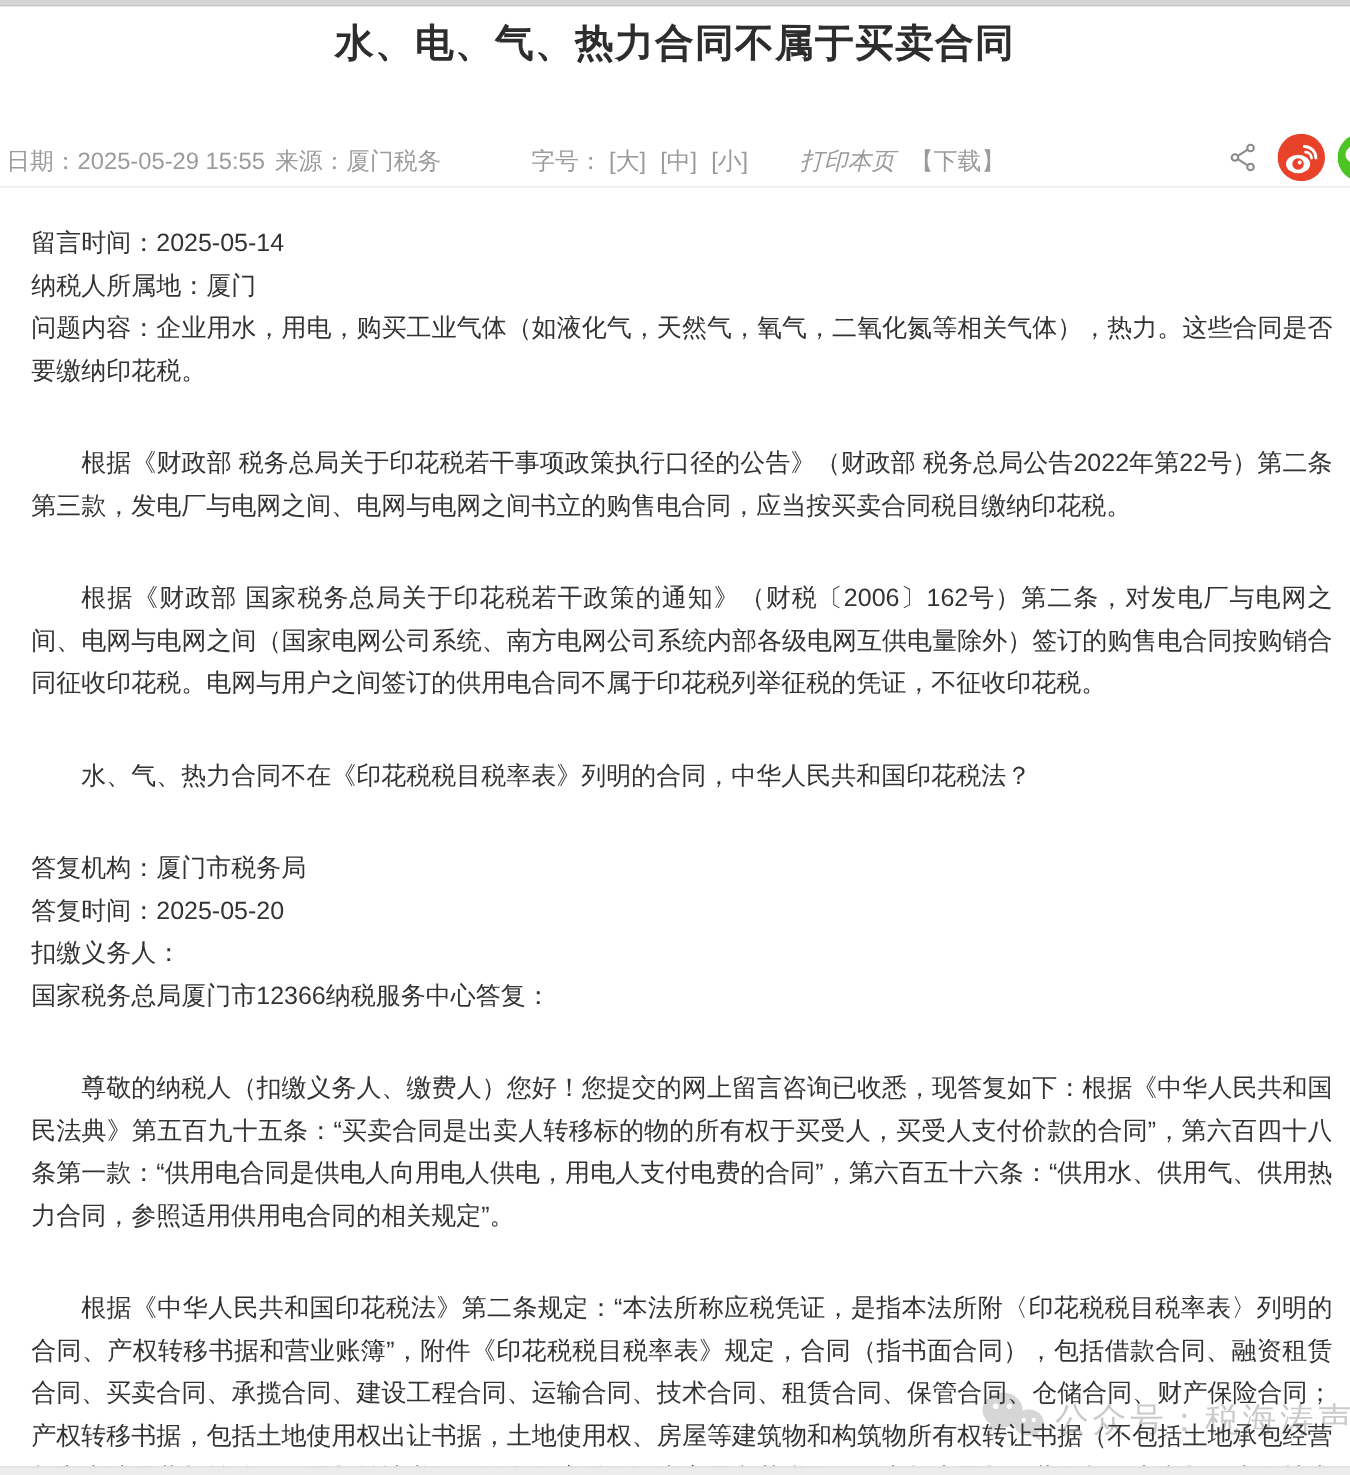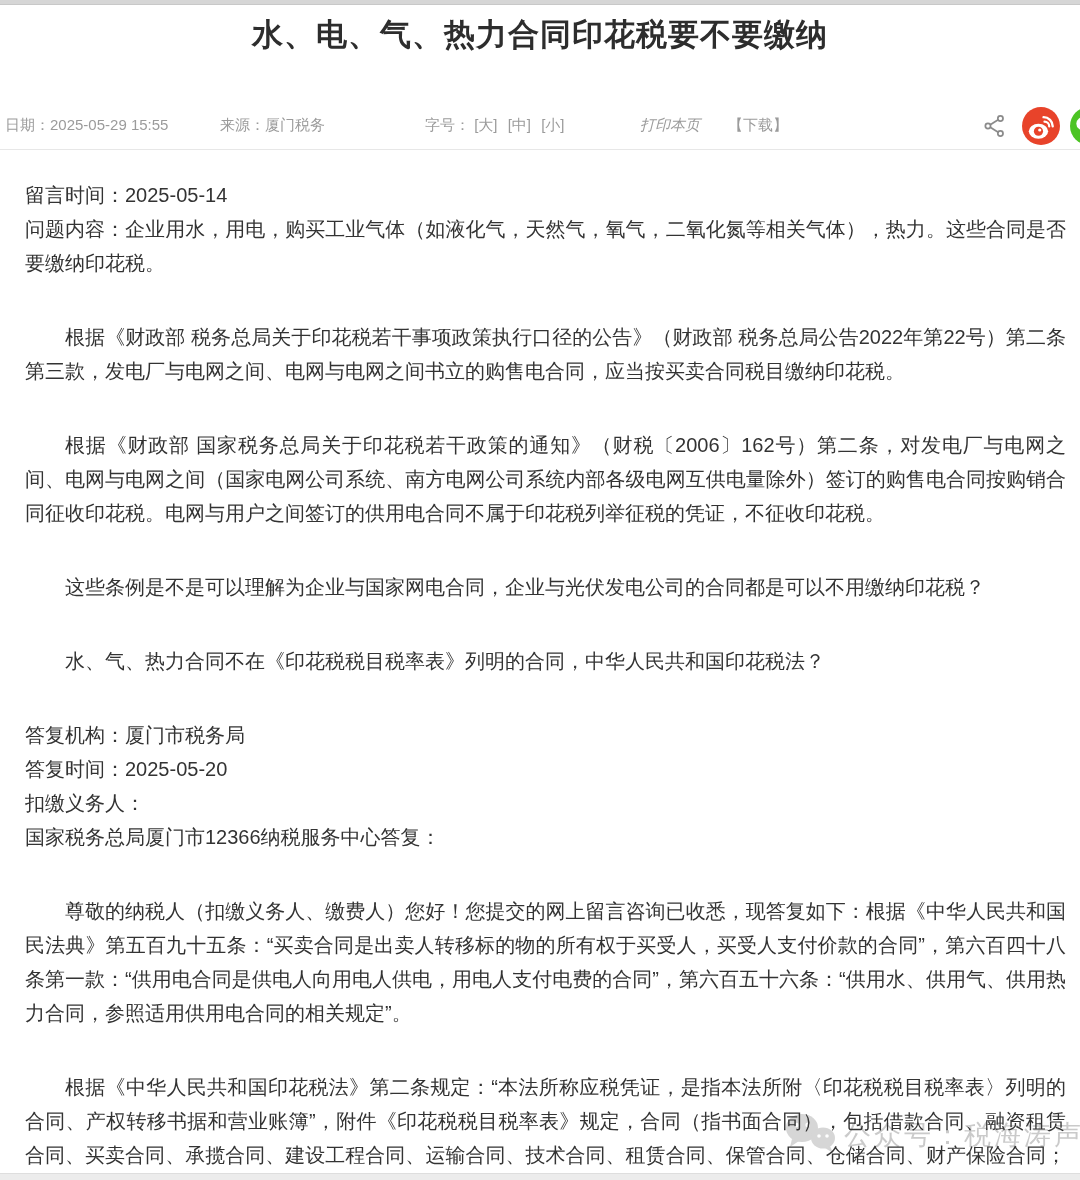--- a/index.html
+++ b/index.html
@@ -17,21 +17,21 @@
     background:#d6d6d6; border-bottom:1px solid #c8c8c8;
   }
   .article-title {
     position:absolute; top:14px; left:0; width:100%;
     text-align:center;
     font-size:31px; font-weight:700; color:#2d2d2d;
     letter-spacing:1px;
   }
   .meta-row {
     position:absolute; top:112px; left:0; width:100%; height:28px;
-    font-size:15px; color:#9b9b9b;
+    font-size:19px; color:#9b9b9b;
   }
   .meta-row .m { position:absolute; top:4px; white-space:nowrap; }
   .m-date   { left:5px; }
   .m-source { left:220px; }
   .m-font   { left:425px; }
   .m-print  { left:640px; cursor:pointer;font-style:italic; }
   .m-down   { left:728px; cursor:pointer; }
   .font-opt { cursor:pointer; margin-right:6px; }
   .icon-row { position:absolute; top:-9px; right:0; height:46px; }
   .share-icon { position:absolute; right:72px; top:10px; cursor:pointer; }
@@ -67,21 +67,21 @@
     z-index:3;
   }
 </style>
 </head>
 <body>
 
 <div class="page">
 
   <div class="top-bar"></div>
 
-  <h1 class="article-title">水、电、气、热力合同印花税要不要缴纳</h1>
+  <h1 class="article-title">水、电、气、热力合同不属于买卖合同</h1>
 
   <div class="meta-row">
     <span class="m m-date"><span>日期：</span><span>2025-05-29 15:55</span></span>
     <span class="m m-source"><span>来源：</span><span>厦门税务</span></span>
     <span class="m m-font">
       <span>字号：</span>
       <span class="font-opt">[大]</span>
       <span class="font-opt">[中]</span>
       <span class="font-opt">[小]</span>
     </span>
@@ -115,24 +115,24 @@
           <ellipse cx="15.5" cy="14.5" rx="4.5" ry="3.8" fill="#ffffff"></ellipse>
         </svg>
       </span>
     </span>
   </div>
 
   <div class="divider"></div>
 
   <div class="body">
     <p>留言时间：2025-05-14</p>
+    <p>纳税人所属地：厦门</p>
     <p>问题内容：企业用水，用电，购买工业气体（如液化气，天然气，氧气，二氧化氮等相关气体），热力。这些合同是否要缴纳印花税。</p>
     <p class="indent">根据《财政部 税务总局关于印花税若干事项政策执行口径的公告》（财政部 税务总局公告2022年第22号）第二条第三款，发电厂与电网之间、电网与电网之间书立的购售电合同，应当按买卖合同税目缴纳印花税。</p>
     <p class="indent">根据《财政部 国家税务总局关于印花税若干政策的通知》（财税〔2006〕162号）第二条，对发电厂与电网之间、电网与电网之间（国家电网公司系统、南方电网公司系统内部各级电网互供电量除外）签订的购售电合同按购销合同征收印花税。电网与用户之间签订的供用电合同不属于印花税列举征税的凭证，不征收印花税。</p>
-    <p class="indent">这些条例是不是可以理解为企业与国家网电合同，企业与光伏发电公司的合同都是可以不用缴纳印花税？</p>
     <p class="indent">水、气、热力合同不在《印花税税目税率表》列明的合同，中华人民共和国印花税法？</p>
 
     <div class="section-gap"></div>
 
     <p>答复机构：厦门市税务局</p>
     <p>答复时间：2025-05-20</p>
     <p>扣缴义务人：</p>
     <p>国家税务总局厦门市12366纳税服务中心答复：</p>
     <p class="indent">尊敬的纳税人（扣缴义务人、缴费人）您好！您提交的网上留言咨询已收悉，现答复如下：根据《中华人民共和国民法典》第五百九十五条：“买卖合同是出卖人转移标的物的所有权于买受人，买受人支付价款的合同”，第六百四十八条第一款：“供用电合同是供电人向用电人供电，用电人支付电费的合同”，第六百五十六条：“供用水、供用气、供用热力合同，参照适用供用电合同的相关规定”。</p>
     <p class="indent">根据《中华人民共和国印花税法》第二条规定：“本法所称应税凭证，是指本法所附〈印花税税目税率表〉列明的合同、产权转移书据和营业账簿”，附件《印花税税目税率表》规定，合同（指书面合同），包括借款合同、融资租赁合同、买卖合同、承揽合同、建设工程合同、运输合同、技术合同、租赁合同、保管合同、仓储合同、财产保险合同；产权转移书据，包括土地使用权出让书据，土地使用权、房屋等建筑物和构筑物所有权转让书据（不包括土地承包经营权和土地经营权转移），股权转让书据（不包括应缴纳证券交易印花税的），商标专用权、著作权、专利权、专有技术使用权转让书据；营业账簿；证券交易。</p>

